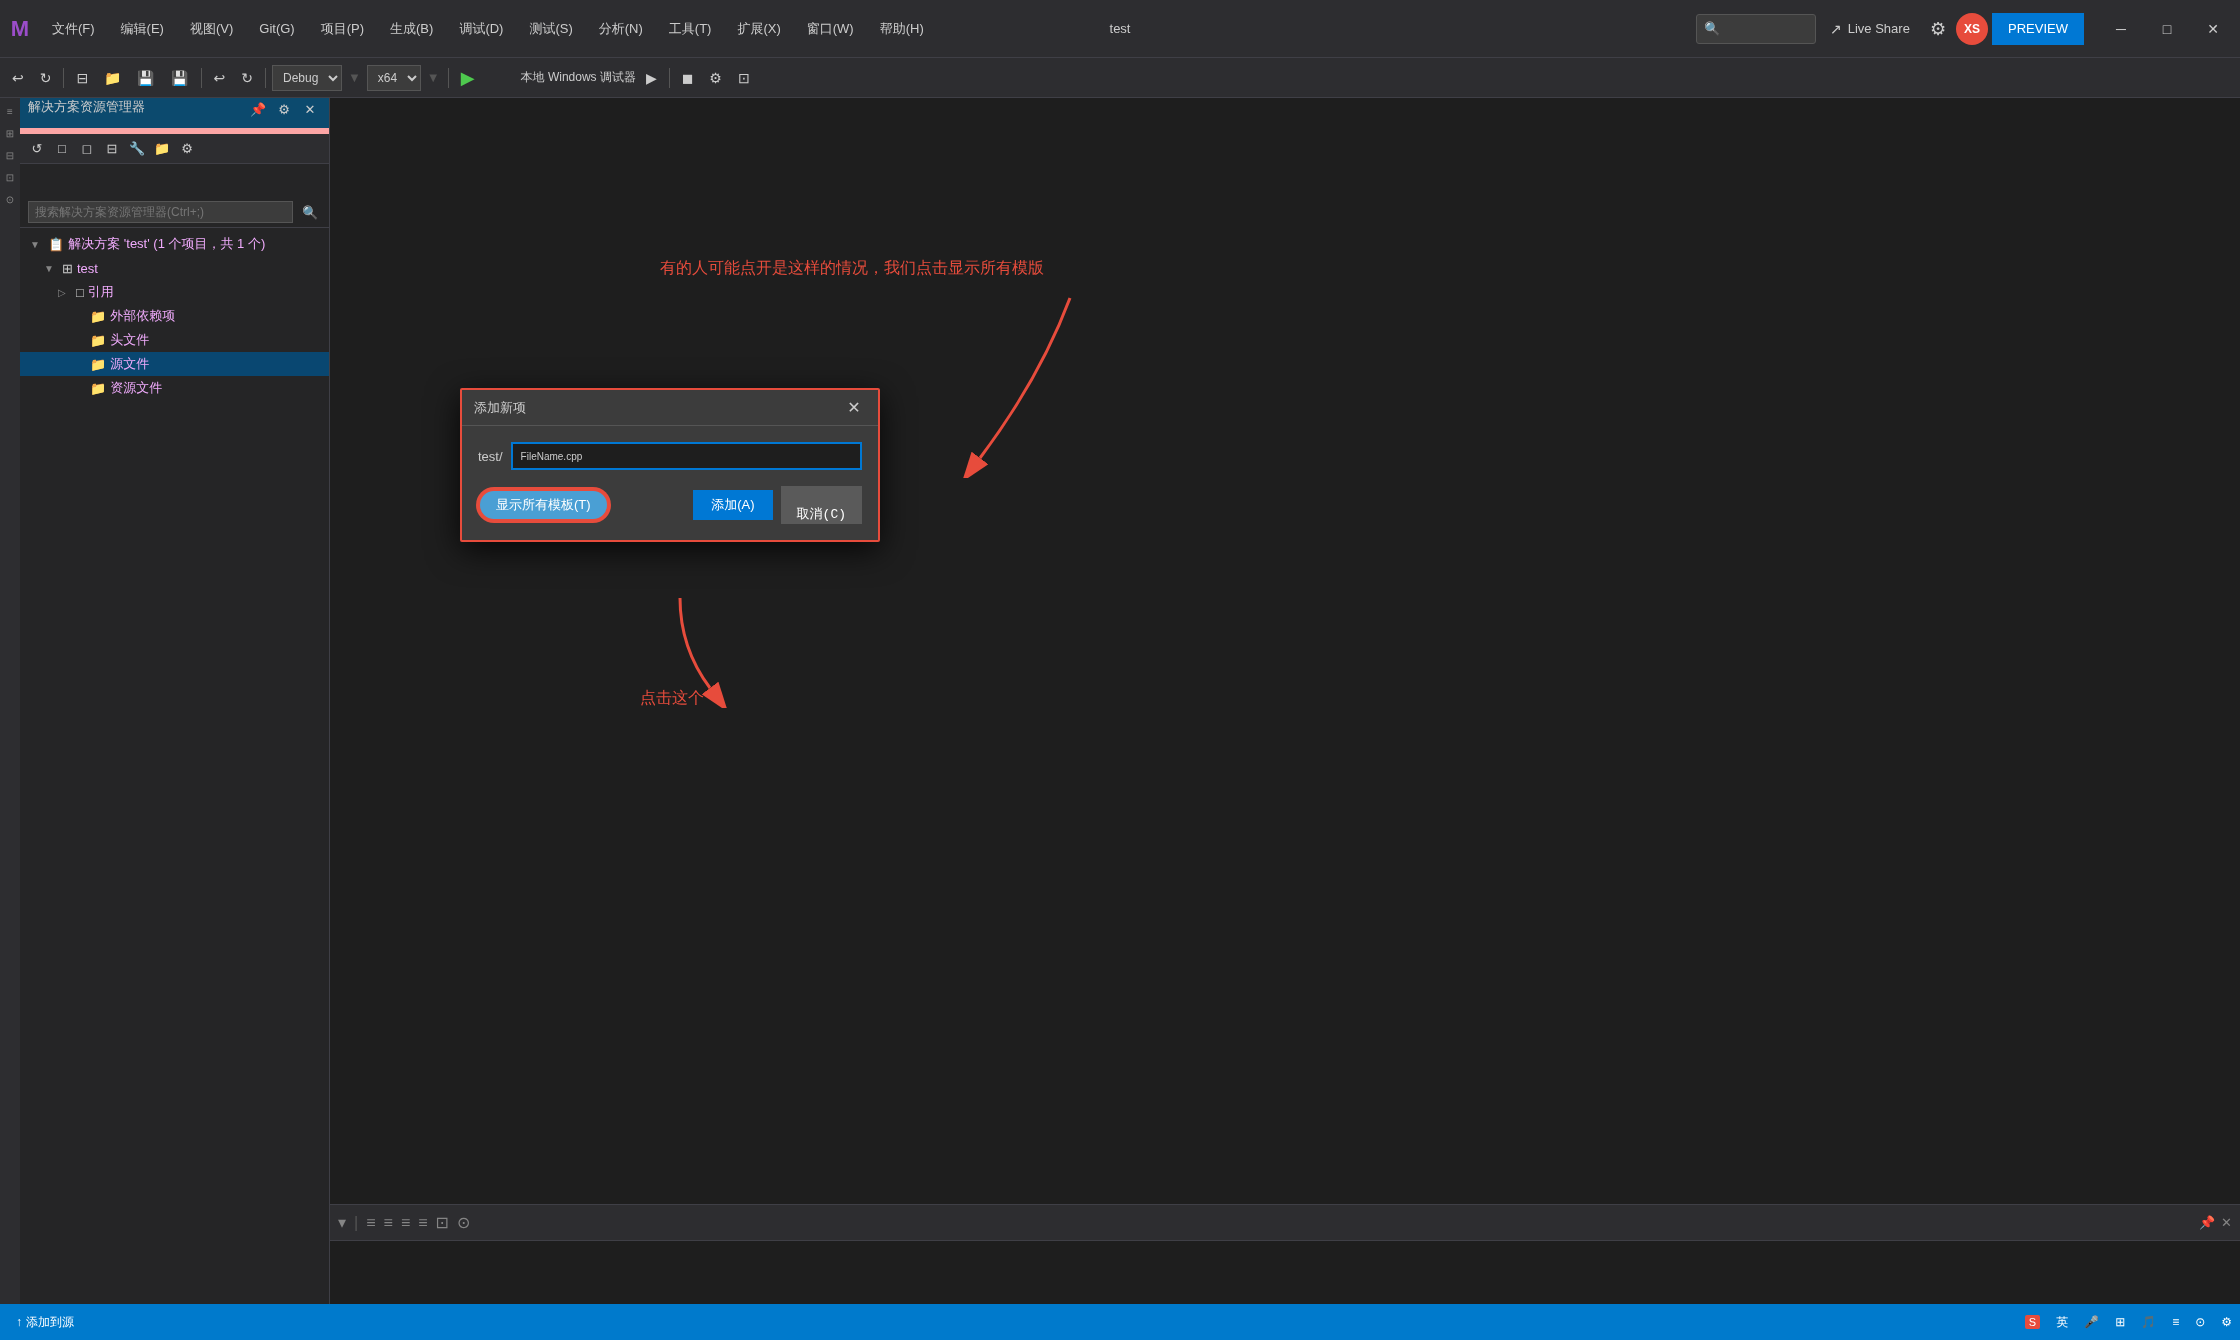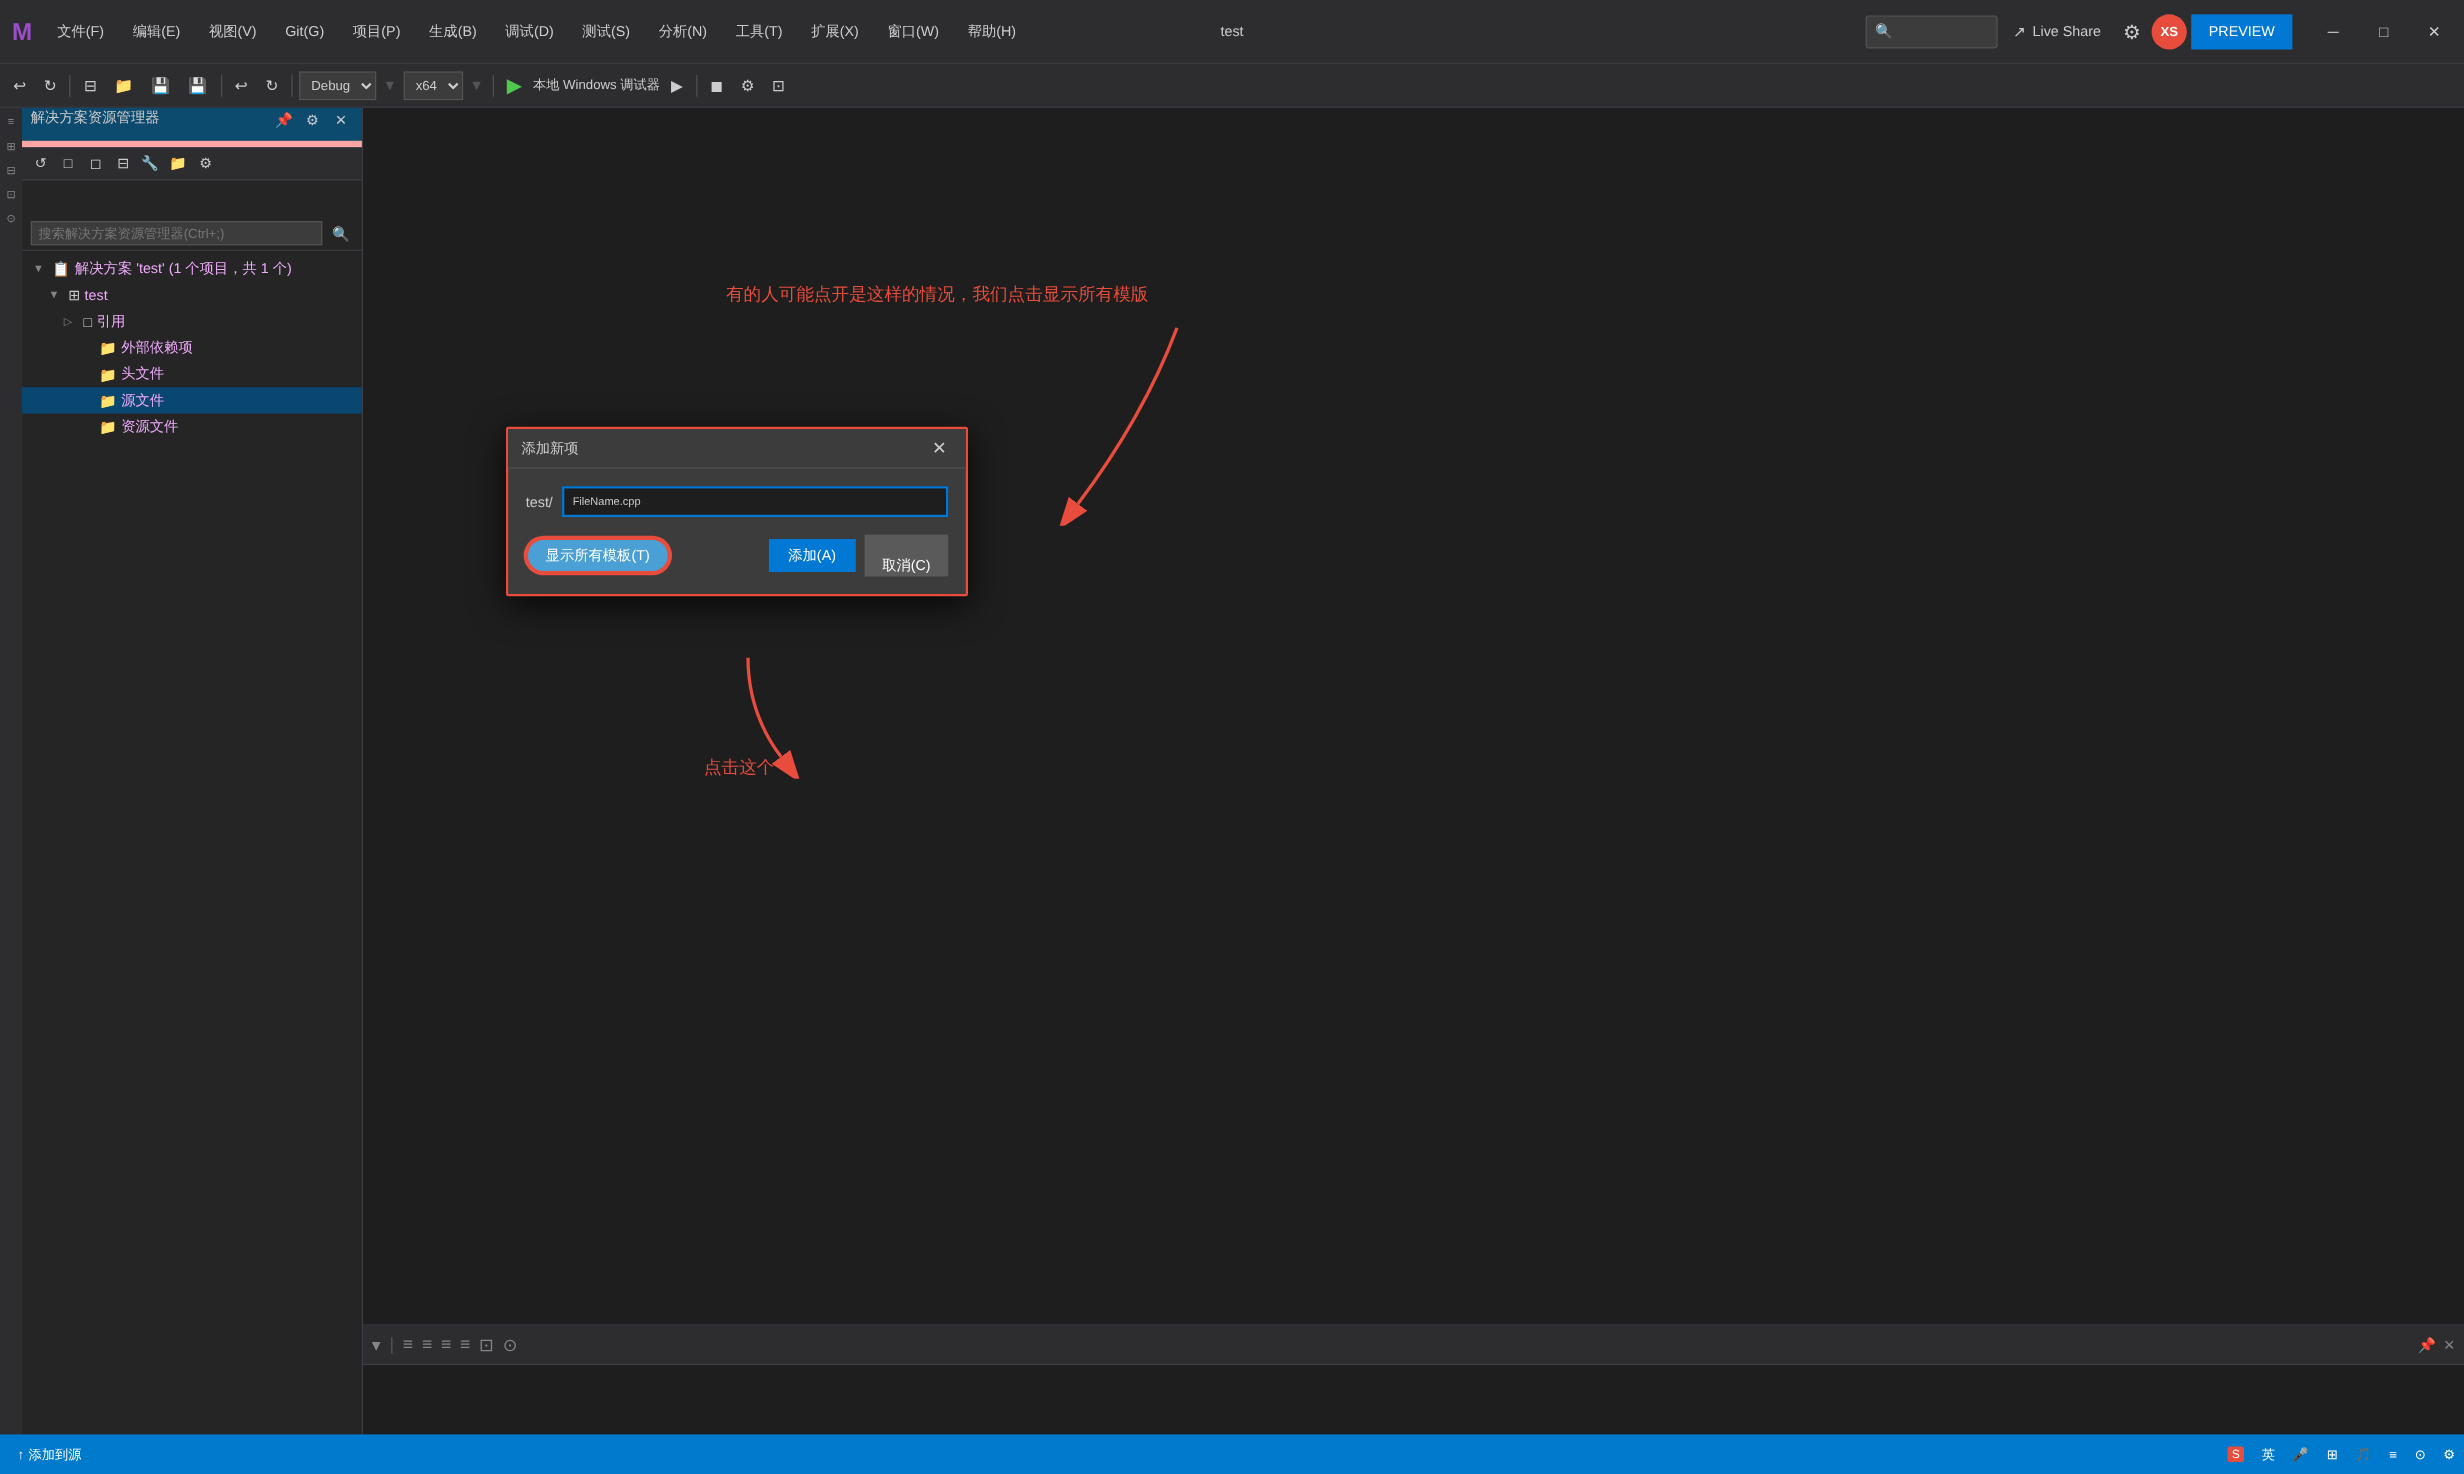--- a/index.html
+++ b/index.html
@@ -157,20 +157,21 @@
       height: 26px;
       cursor: pointer;
     }
     .run-btn {
       color: #4ec94e;
       font-size: 18px;
     }
     .run-label {
       font-size: 12px;
       color: #ccc;
+      margin-left: 36px;
     }
 
     
     .main-layout {
       display: flex;
       height: calc(1340px - 58px - 40px - 36px);
     }
 
     
     .activity-bar {
@@ -371,20 +372,21 @@
       height: 30px;
     }
     .cancel-btn {
       background: #5a5a5a;
       color: white;
       border: none;
       font-size: 13px;
       padding: 19px 16px;
       cursor: pointer;
       height: 30px;
+      font-family: Liberation Mono, monospace;
     }
 
     
     .statusbar {
       height: 36px;
       background: #007acc;
       display: flex;
       align-items: center;
       position: absolute;
       bottom: 0;

